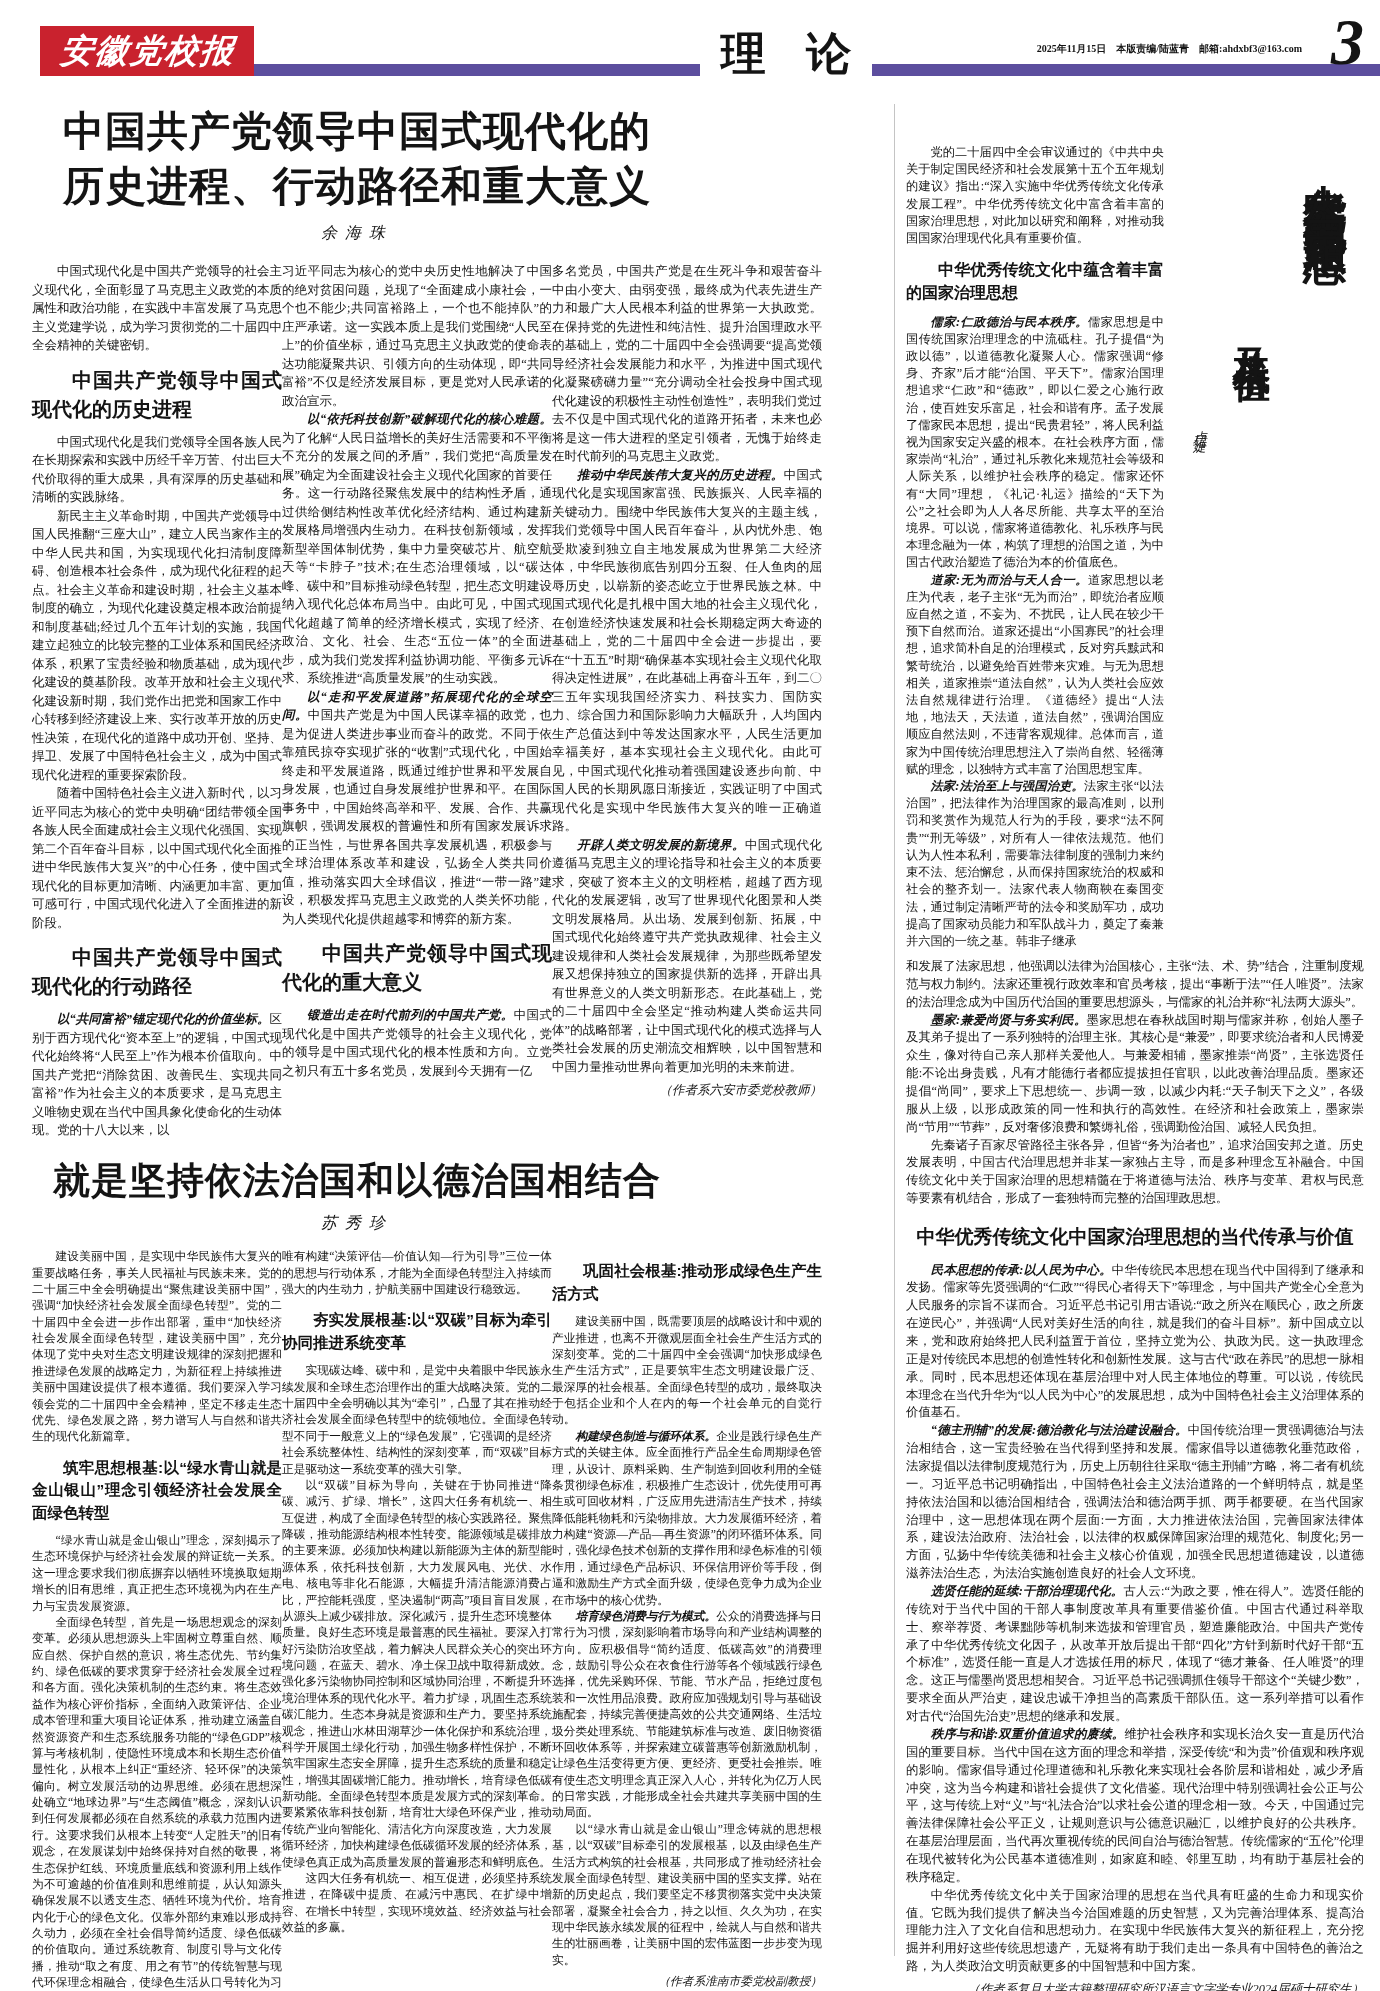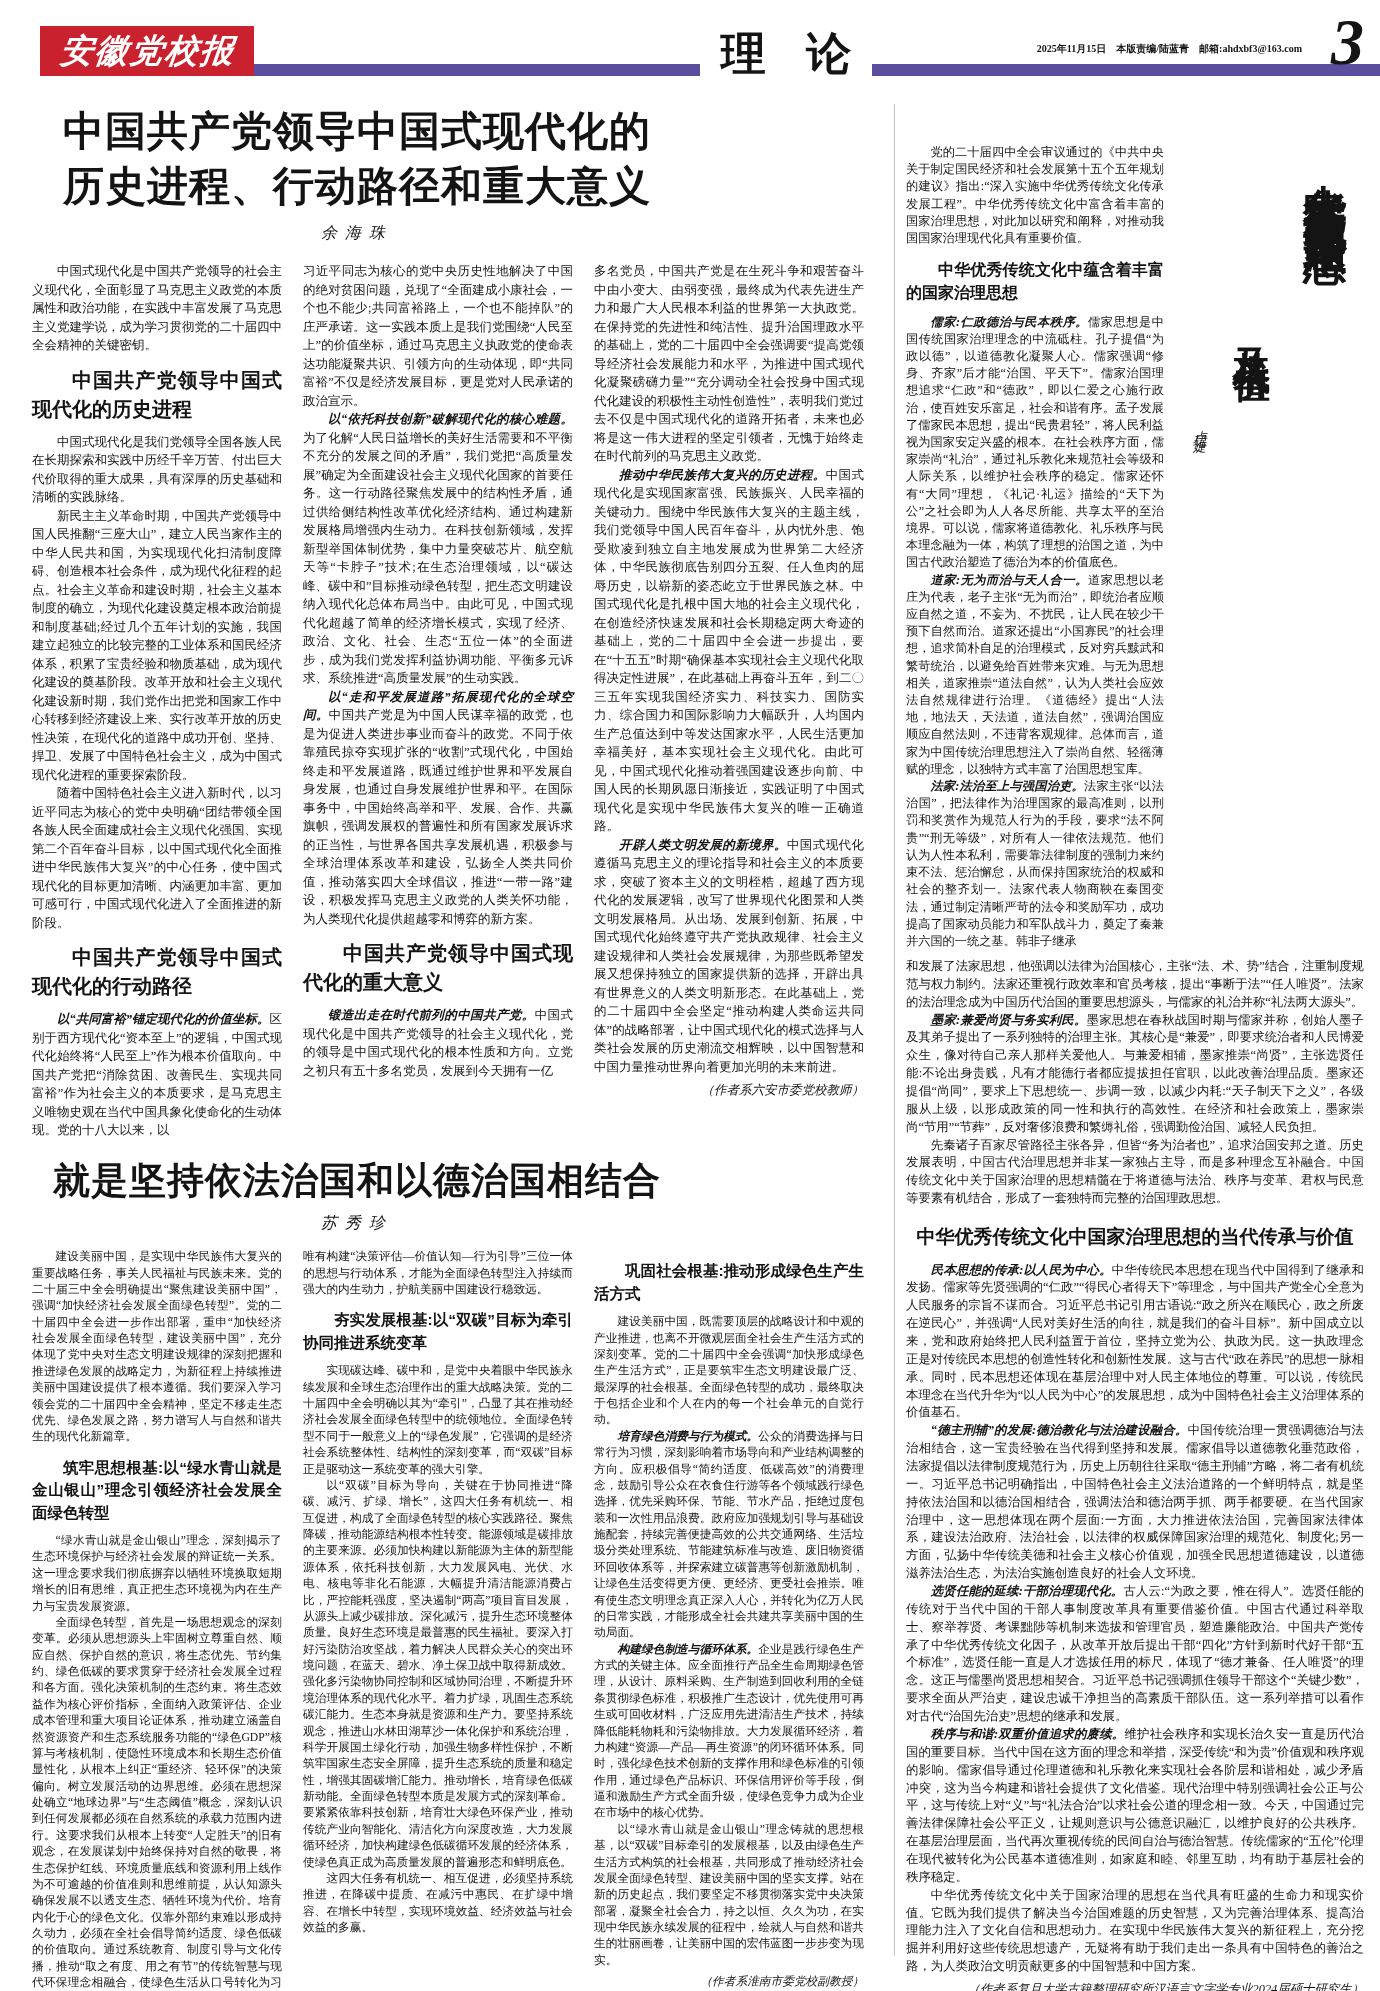--- a/index.html
+++ b/index.html
@@ -16,21 +16,21 @@
        font-family:"Liberation Sans","DejaVu Sans",sans-serif;font-weight:900;font-size:45px;
        letter-spacing:14px;text-indent:14px;white-space:nowrap;}
   .dateline{position:absolute;right:78px;top:42px;font-size:10px;font-weight:600;white-space:nowrap;}
   .page-number{position:absolute;right:16px;top:4px;font-size:66px;font-style:italic;font-weight:700;
        font-family:"Liberation Serif",serif;}
   .vrule{position:absolute;left:894px;top:104px;width:1px;height:1852px;background:#c4c4c4;}
 
   .headline{margin:0;width:650px;text-align:center;font-family:"Liberation Sans","DejaVu Sans",sans-serif;
        font-weight:900;font-size:41px;line-height:1.33;letter-spacing:1px;}
   .byline{width:650px;text-align:center;font-size:16px;font-style:italic;margin-top:10px;letter-spacing:8px;}
-  .cols{display:flex;gap:21px;text-align:justify;}
+  .cols{display:flex;text-align:justify;}
   .para{margin:0;text-indent:2em;word-break:break-all;}
   .noindent{text-indent:0;}
   .lead{font-weight:bold;font-style:italic;}
   .subhead{font-family:"Liberation Sans","DejaVu Sans",sans-serif;font-weight:bold;margin:11px 0 9px;
        text-indent:2em;line-height:1.45;word-break:break-all;}
   .subhead.centered{text-align:center;text-indent:0;margin:15px 0 11px;}
   .author-note{margin:5px 0 0;text-align:right;font-style:italic;}
 
   #article1{position:absolute;left:32px;top:104px;width:856px;}
   #article1 .cols{margin-top:18px;font-size:12.5px;line-height:1.48;}
@@ -148,19 +148,19 @@
     <div class="col c2">
         <p class="para noindent">唯有构建“决策评估—价值认知—行为引导”三位一体的思想与行动体系，才能为全面绿色转型注入持续而强大的内生动力，护航美丽中国建设行稳致远。</p>
         <h3 class="subhead">夯实发展根基:以“双碳”目标为牵引协同推进系统变革</h3>
         <p class="para">实现碳达峰、碳中和，是党中央着眼中华民族永续发展和全球生态治理作出的重大战略决策。党的二十届四中全会明确以其为“牵引”，凸显了其在推动经济社会发展全面绿色转型中的统领地位。全面绿色转型不同于一般意义上的“绿色发展”，它强调的是经济社会系统整体性、结构性的深刻变革，而“双碳”目标正是驱动这一系统变革的强大引擎。</p>
         <p class="para">以“双碳”目标为导向，关键在于协同推进“降碳、减污、扩绿、增长”，这四大任务有机统一、相互促进，构成了全面绿色转型的核心实践路径。聚焦降碳，推动能源结构根本性转变。能源领域是碳排放的主要来源。必须加快构建以新能源为主体的新型能源体系，依托科技创新，大力发展风电、光伏、水电、核电等非化石能源，大幅提升清洁能源消费占比，严控能耗强度，坚决遏制“两高”项目盲目发展，从源头上减少碳排放。深化减污，提升生态环境整体质量。良好生态环境是最普惠的民生福祉。要深入打好污染防治攻坚战，着力解决人民群众关心的突出环境问题，在蓝天、碧水、净土保卫战中取得新成效。强化多污染物协同控制和区域协同治理，不断提升环境治理体系的现代化水平。着力扩绿，巩固生态系统碳汇能力。生态本身就是资源和生产力。要坚持系统观念，推进山水林田湖草沙一体化保护和系统治理，科学开展国土绿化行动，加强生物多样性保护，不断筑牢国家生态安全屏障，提升生态系统的质量和稳定性，增强其固碳增汇能力。推动增长，培育绿色低碳新动能。全面绿色转型本质是发展方式的深刻革命。要紧紧依靠科技创新，培育壮大绿色环保产业，推动传统产业向智能化、清洁化方向深度改造，大力发展循环经济，加快构建绿色低碳循环发展的经济体系，使绿色真正成为高质量发展的普遍形态和鲜明底色。</p>
         <p class="para">这四大任务有机统一、相互促进，必须坚持系统推进，在降碳中提质、在减污中惠民、在扩绿中增容、在增长中转型，实现环境效益、经济效益与社会效益的多赢。</p>
       </div>
     <div class="col c3">
         <h3 class="subhead">巩固社会根基:推动形成绿色生产生活方式</h3>
         <p class="para">建设美丽中国，既需要顶层的战略设计和中观的产业推进，也离不开微观层面全社会生产生活方式的深刻变革。党的二十届四中全会强调“加快形成绿色生产生活方式”，正是要筑牢生态文明建设最广泛、最深厚的社会根基。全面绿色转型的成功，最终取决于包括企业和个人在内的每一个社会单元的自觉行动。</p>
+        <p class="para"><span class="lead">构建绿色制造与循环体系。</span>企业是践行绿色生产方式的关键主体。应全面推行产品全生命周期绿色管理，从设计、原料采购、生产制造到回收利用的全链条贯彻绿色标准，积极推广生态设计，优先使用可再生或可回收材料，广泛应用先进清洁生产技术，持续降低能耗物耗和污染物排放。大力发展循环经济，着力构建“资源—产品—再生资源”的闭环循环体系。同时，强化绿色技术创新的支撑作用和绿色标准的引领作用，通过绿色产品标识、环保信用评价等手段，倒逼和激励生产方式全面升级，使绿色竞争力成为企业在市场中的核心优势。</p>
         <p class="para"><span class="lead">培育绿色消费与行为模式。</span>公众的消费选择与日常行为习惯，深刻影响着市场导向和产业结构调整的方向。应积极倡导“简约适度、低碳高效”的消费理念，鼓励引导公众在衣食住行游等各个领域践行绿色选择，优先采购环保、节能、节水产品，拒绝过度包装和一次性用品浪费。政府应加强规划引导与基础设施配套，持续完善便捷高效的公共交通网络、生活垃圾分类处理系统、节能建筑标准与改造、废旧物资循环回收体系等，并探索建立碳普惠等创新激励机制，让绿色生活变得更方便、更经济、更受社会推崇。唯有使生态文明理念真正深入人心，并转化为亿万人民的日常实践，才能形成全社会共建共享美丽中国的生动局面。</p>
-        <p class="para"><span class="lead">构建绿色制造与循环体系。</span>企业是践行绿色生产方式的关键主体。应全面推行产品全生命周期绿色管理，从设计、原料采购、生产制造到回收利用的全链条贯彻绿色标准，积极推广生态设计，优先使用可再生或可回收材料，广泛应用先进清洁生产技术，持续降低能耗物耗和污染物排放。大力发展循环经济，着力构建“资源—产品—再生资源”的闭环循环体系。同时，强化绿色技术创新的支撑作用和绿色标准的引领作用，通过绿色产品标识、环保信用评价等手段，倒逼和激励生产方式全面升级，使绿色竞争力成为企业在市场中的核心优势。</p>
         <p class="para">以“绿水青山就是金山银山”理念铸就的思想根基，以“双碳”目标牵引的发展根基，以及由绿色生产生活方式构筑的社会根基，共同形成了推动经济社会发展全面绿色转型、建设美丽中国的坚实支撑。站在新的历史起点，我们要坚定不移贯彻落实党中央决策部署，凝聚全社会合力，持之以恒、久久为功，在实现中华民族永续发展的征程中，绘就人与自然和谐共生的壮丽画卷，让美丽中国的宏伟蓝图一步步变为现实。</p>
         <p class="author-note">（作者系淮南市委党校副教授）</p>
       </div>
   </div>
 </section>
 
 </body></html>

